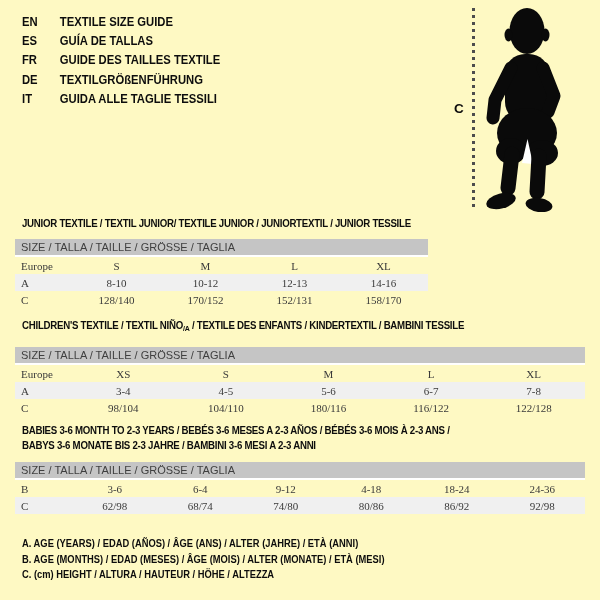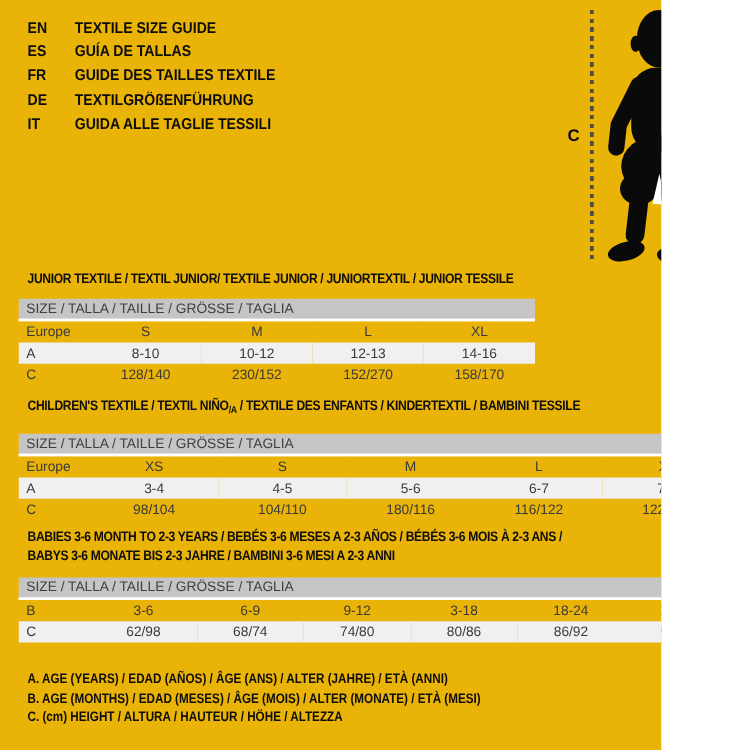--- a/index.html
+++ b/index.html
@@ -1,17 +1,17 @@
 <!DOCTYPE html>
 <html><head>
 <meta charset="utf-8">
 <style>
   html,body{margin:0;padding:0;background:#ffffff;}
   body{width:600px;height:600px;font-family:"Liberation Sans",sans-serif;}
-  .canvas{position:relative;width:529px;height:600px;background:#eab308;overflow:hidden;}
+  .canvas{position:relative;width:600px;height:600px;background:#fef9c3;overflow:hidden;}
 
   
   .lang-block{position:absolute;top:13px;left:22px;transform:scaleX(0.9);transform-origin:0 0;}
   .lang-row{display:flex;font-weight:bold;font-size:12.5px;line-height:19.2px;color:#0d0d0d;white-space:nowrap;}
   .lang-code{width:42px;flex:0 0 42px;}
 
   
   .dotted-line{position:absolute;left:472px;top:8px;width:3px;height:201px;
     background:repeating-linear-gradient(#4d4d4d 0 3.5px,transparent 3.5px 7px);}
   .measure-label{position:absolute;left:454px;top:101px;font-weight:bold;font-size:13.5px;color:#0d0d0d;}
@@ -26,21 +26,21 @@
   .sub-script{font-size:8px;vertical-align:-2px;}
 
   
   .size-table{position:absolute;left:15px;border-collapse:collapse;table-layout:fixed;
     font-size:11px;color:#3a3a3a;}
   .t-junior{top:239px;width:413px;}
   .t-children{top:347px;width:570px;}
   .t-babies{top:462px;width:570px;}
   .size-table th{background:#c5c5c5;text-align:left;font-weight:normal;color:#3f3f3f;
     font-size:11px;height:16px;padding:0 16px 0 6px;border-bottom:2px solid #ffffff;white-space:nowrap;}
-  .size-table td{height:17px;padding:0;text-align:center;white-space:nowrap;}
+  .size-table td{height:17px;padding:0;text-align:center;white-space:nowrap;font-family:Liberation Serif, serif;}
   .size-table td.row-label{text-align:left;padding-left:6px;}
   .size-table tr.shaded td{background:#f0f0f0;}
 
   
   .footnotes{position:absolute;left:22px;top:536px;transform:scaleX(0.85);transform-origin:0 0;}
   .footnote{font-weight:bold;font-size:11px;line-height:15.6px;color:#0d0d0d;white-space:nowrap;}
 </style>
 </head>
 <body>
 
@@ -113,22 +113,22 @@
       <tr class="shaded">
         <td class="row-label">A</td>
         <td>8-10</td>
         <td>10-12</td>
         <td>12-13</td>
         <td>14-16</td>
       </tr>
       <tr>
         <td class="row-label">C</td>
         <td>128/140</td>
-        <td>230/152</td>
-        <td>152/270</td>
+        <td>170/152</td>
+        <td>152/131</td>
         <td>158/170</td>
       </tr>
     </tbody>
   </table>
 
   <div class="section-title title-children">
     <span>CHILDREN'S TEXTILE / TEXTIL NIÑO</span><span class="sub-script">/A</span><span> / TEXTILE DES ENFANTS / KINDERTEXTIL / BAMBINI TESSILE</span>
   </div>
   <table class="size-table t-children">
     <colgroup>
@@ -188,23 +188,23 @@
       </colgroup>
     <thead>
       <tr>
         <th colspan="7">SIZE / TALLA / TAILLE / GRÖSSE / TAGLIA</th>
       </tr>
     </thead>
     <tbody>
       <tr>
         <td class="row-label">B</td>
         <td>3-6</td>
-        <td>6-9</td>
+        <td>6-4</td>
         <td>9-12</td>
-        <td>3-18</td>
+        <td>4-18</td>
         <td>18-24</td>
         <td>24-36</td>
       </tr>
       <tr class="shaded">
         <td class="row-label">C</td>
         <td>62/98</td>
         <td>68/74</td>
         <td>74/80</td>
         <td>80/86</td>
         <td>86/92</td>

